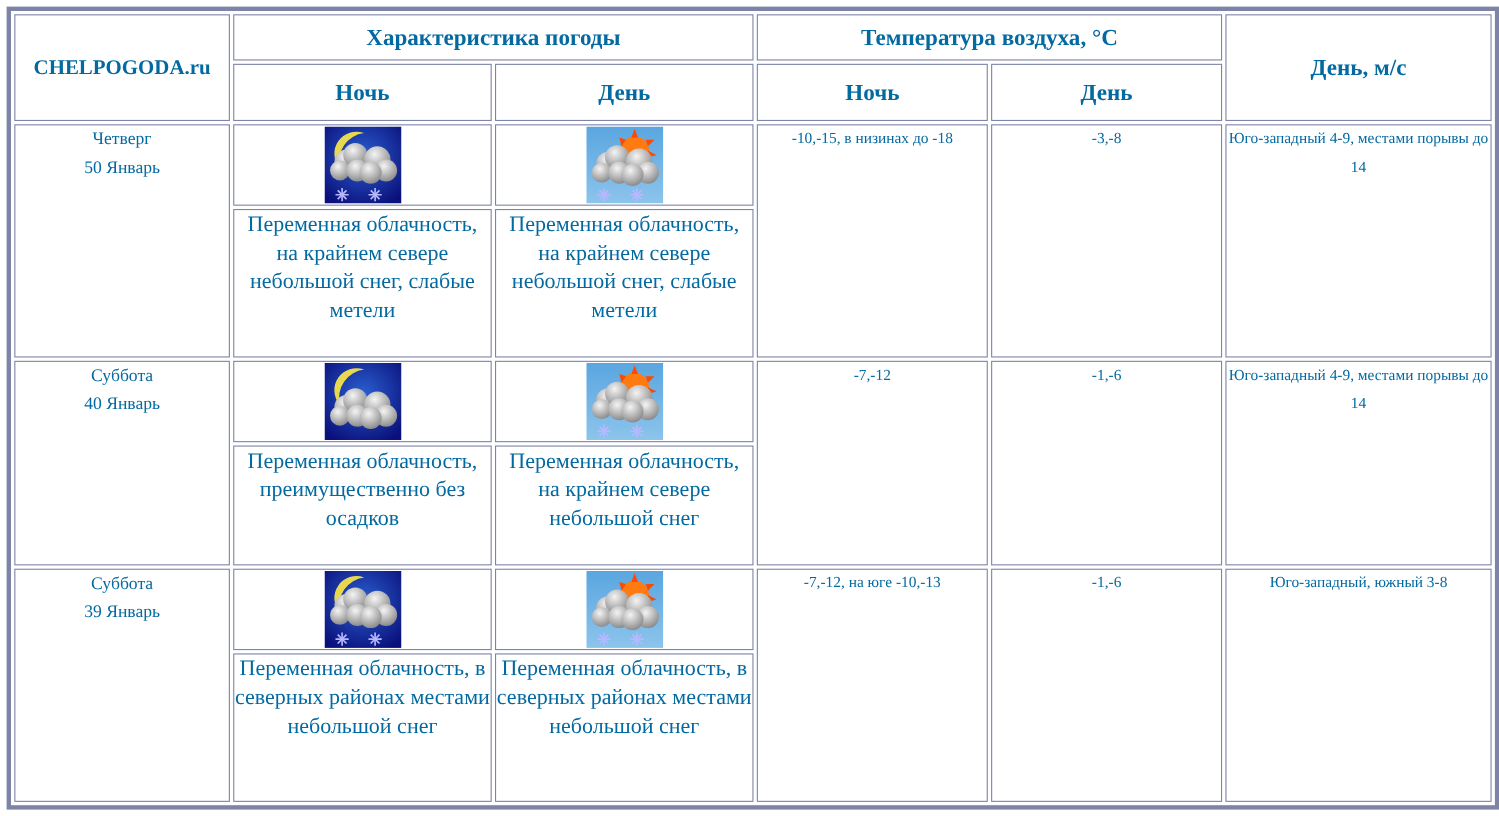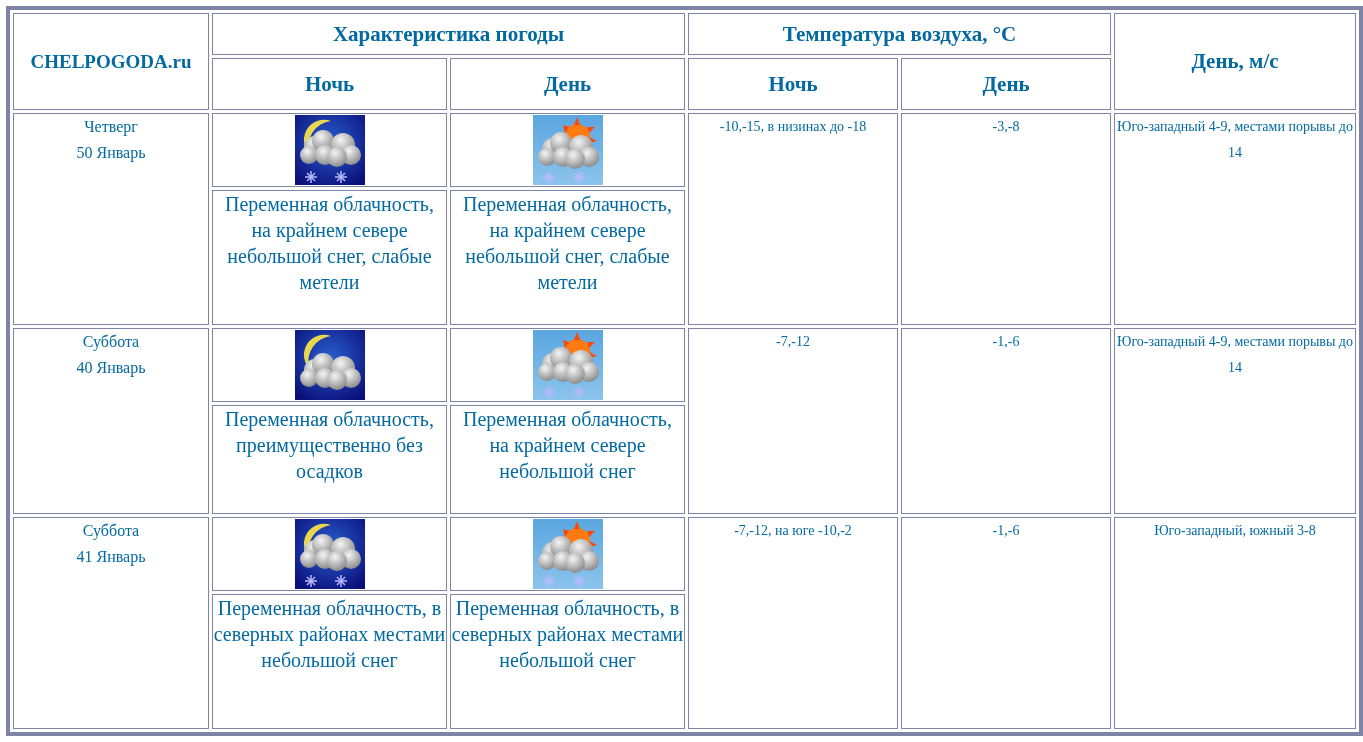--- a/index.html
+++ b/index.html
@@ -160,21 +160,21 @@
     <td class="val" rowspan="2">Юго-западный 4-9, местами порывы до 14</td>
   </tr>
   <tr style="height:108px">
     <td class="desc">Переменная облачность, преимущественно без осадков</td>
     <td class="desc">Переменная облачность, на крайнем севере небольшой снег</td>
   </tr>
 
   <tr>
     <td class="day" rowspan="2">
       <span>Суббота</span><br>
-      <span>41 Январь</span>
+      <span>39 Январь</span>
     </td>
     <td class="icon-cell">
       <svg class="wicon" viewBox="0 0 70 70">
         <rect width="70" height="70" fill="url(#nightbg)"></rect>
         <path d="M30 8 A26 26 0 0 0 8 40 A20 20 0 0 1 30 8z" fill="#e8d850" transform="translate(6,-2)"></path>
         <use href="#clouds" width="70" height="70" transform="translate(0,-4)"></use>
         <use href="#flakes" width="70" height="70"></use>
       </svg>
     </td>
     <td class="icon-cell">
@@ -184,21 +184,21 @@
         <g fill="#ff4800">
               <polygon points="44,2 47,10 41,10"></polygon>
               <polygon points="62,12 56,18 54,12"></polygon>
               <polygon points="30,10 36,12 32,18"></polygon>
               <polygon points="64,26 56,28 56,22"></polygon>
             </g>
         <use href="#clouds" width="70" height="70" transform="translate(0,-2)"></use>
         <use href="#flakes" width="70" height="70"></use>
       </svg>
     </td>
-    <td class="val" rowspan="2">-7,-12, на юге -10,-2</td>
+    <td class="val" rowspan="2">-7,-12, на юге -10,-13</td>
     <td class="val" rowspan="2">-1,-6</td>
     <td class="val" rowspan="2">Юго-западный, южный 3-8</td>
   </tr>
   <tr style="height:135px">
     <td class="desc">Переменная облачность, в северных районах местами небольшой снег</td>
     <td class="desc">Переменная облачность, в северных районах местами небольшой снег</td>
   </tr>
 </tbody>
   </table>
 

